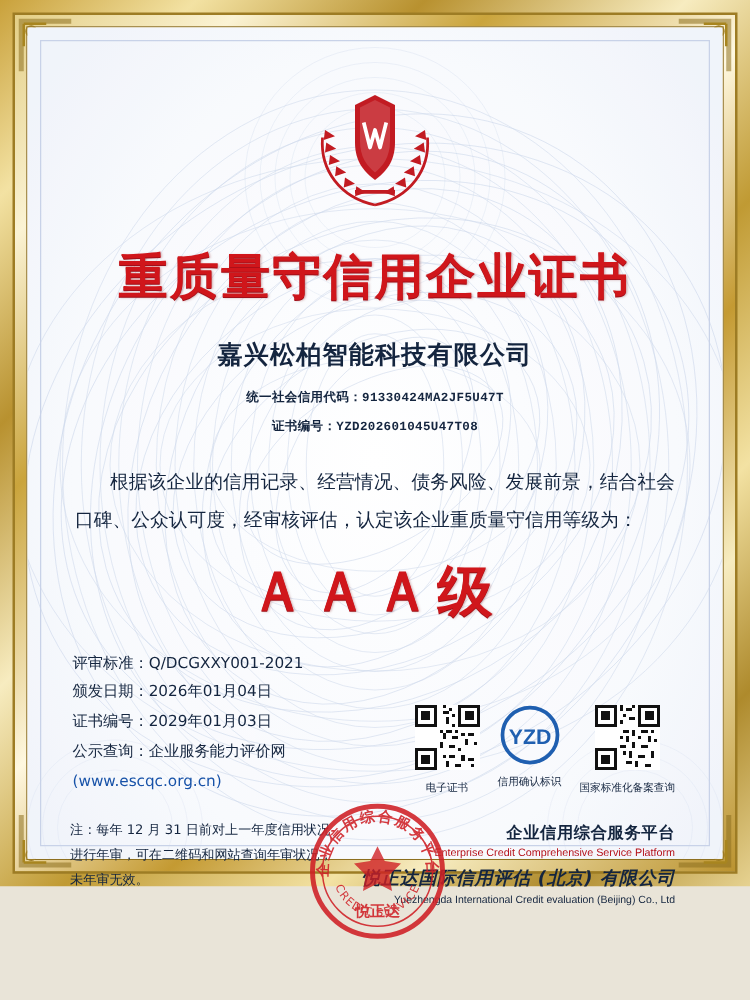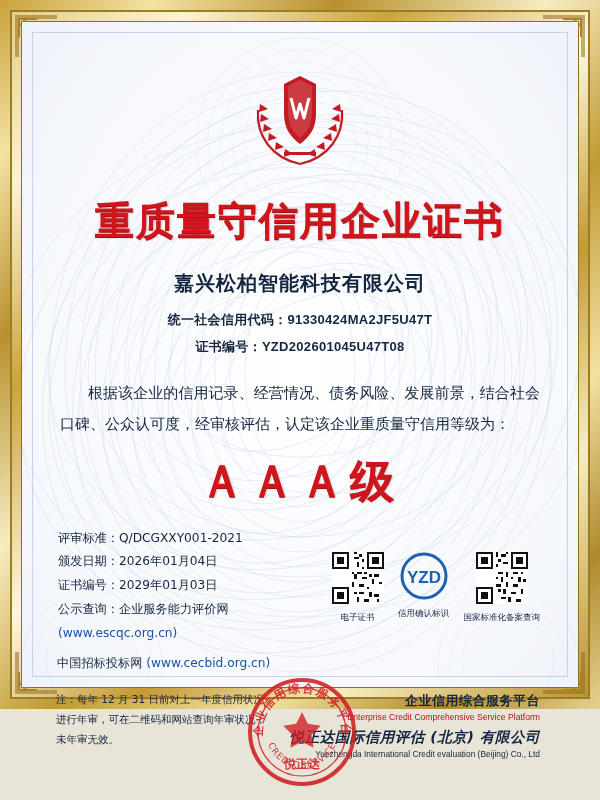--- a/index.html
+++ b/index.html
@@ -108,22 +108,22 @@
     margin-top: 22px;
     font-family: "DejaVu Sans", "Liberation Sans", sans-serif;
     font-size: 20px;
     font-weight: bold;
     color: #14253f;
     letter-spacing: 1px;
   }
 
   .code-line {
     margin-top: 14px;
-    font-family: Liberation Sans, sans-serif;
-    font-size: 13px;
+    font-family: Liberation Mono, monospace;
+    font-size: 10px;
     font-weight: bold;
     color: #14253f;
     letter-spacing: .3px;
   }
   .code-line.second { margin-top: 9px; }
 
   .body-text {
     margin-top: 22px;
     width: 100%;
     font-family: "DejaVu Sans", "Liberation Sans", sans-serif;
@@ -144,21 +144,21 @@
     color: #d0161b;
     letter-spacing: 6px;
     text-shadow: 0 1px 0 #9d1016, 1px 1px 2px rgba(120,0,0,.3);
   }
 
   
   .lower {
     margin-top: 16px;
     width: 100%;
     display: flex;
-    align-items: center;
+    align-items: flex-end;
     justify-content: space-between;
   }
   .info-col {
     font-family: "DejaVu Sans", "Liberation Sans", sans-serif;
     font-size: 12.2px;
     color: #14253f;
     line-height: 1.95;
     text-align: left;
     padding-left: 2px;
   }
@@ -517,24 +517,20 @@
                 <rect x="10" y="18" width="2" height="1"></rect>
                 <rect x="13" y="18" width="1" height="2"></rect>
               <rect x="16" y="19" width="2" height="1"></rect>
             </g>
           </svg>
           <div class="qr-cap">国家标准化备案查询</div>
         </div>
       </div>
     </div>
 
-    <div class="cecbid">
-      <span>中国招标投标网</span>
-      <span class="blue">(www.cecbid.org.cn)</span>
-    </div>
 
     <div class="footer">
       <div class="note">注：每年 12 月 31 日前对上一年度信用状况进行年审，可在二维码和网站查询年审状况，未年审无效。</div>
 
       <svg class="seal" viewBox="0 0 112 112">
         <defs>
           <path id="arcpath" d="M 16,56 A 40,40 0 0 1 96,56"></path>
           <path id="arcpath2" d="M 20,56 A 36,36 0 0 0 92,56"></path>
         </defs>
         <circle cx="56" cy="56" r="52" fill="none" stroke="#cf1f25" stroke-width="4"></circle>

